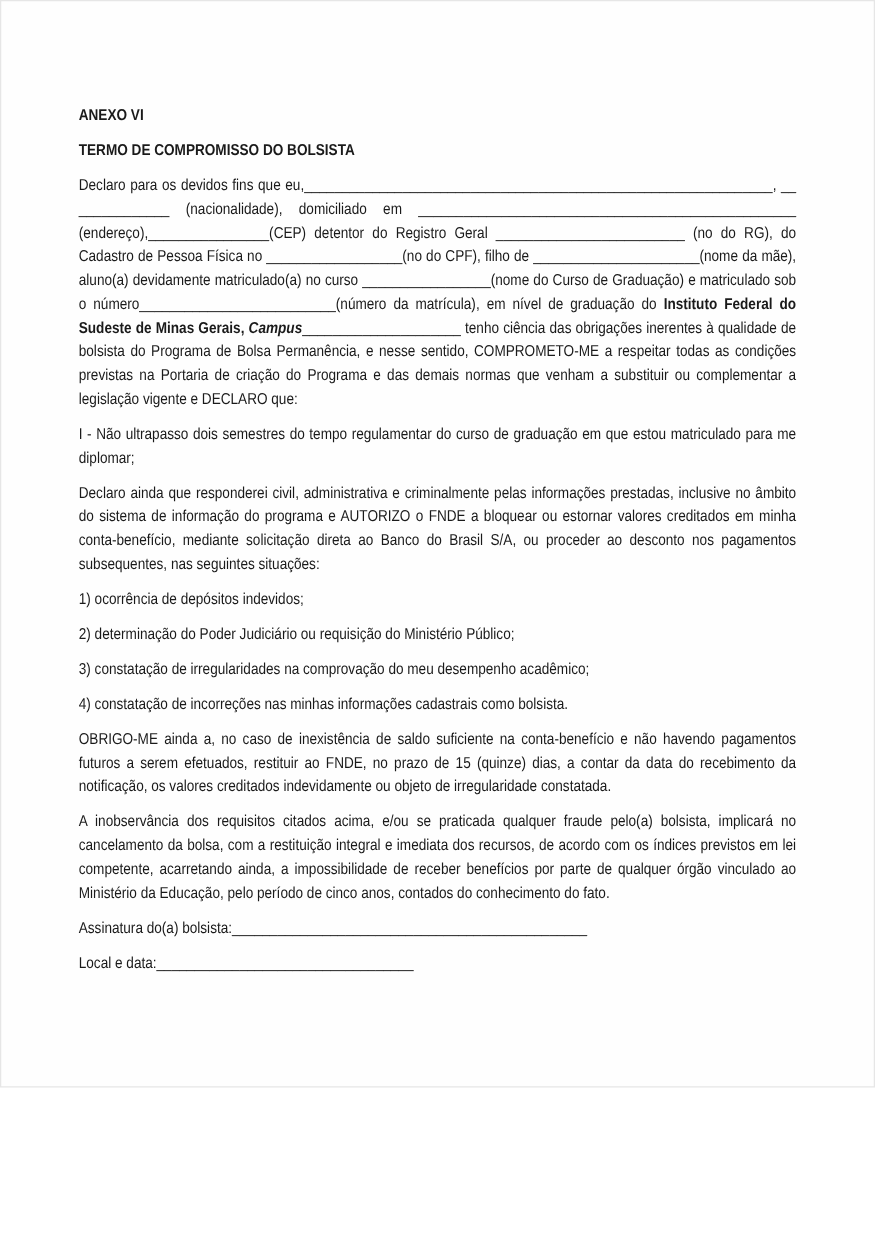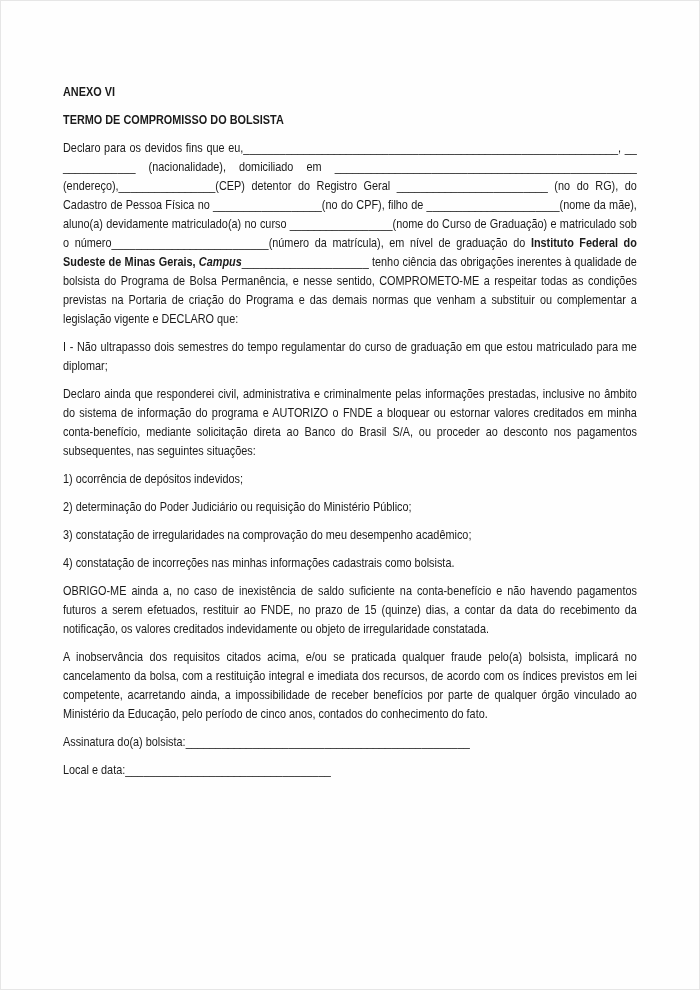--- a/index.html
+++ b/index.html
@@ -3,21 +3,21 @@
 <meta charset="utf-8">
 <style>
   html,body{margin:0;padding:0;}
   body{
     width:700px;height:990px;
     background:#ffffff;
     font-family:"Liberation Sans",sans-serif;
   }
   .page{
     position:relative;
-    width:700px;height:990px;
+    width:700px;height:870px;
     background:#fefefe;
     box-shadow:inset 0 0 0 1px #e6e6e6;
     overflow:hidden;
   }
   .content{
     position:absolute;
     left:63px;top:83px;
     width:665px;
     transform:scaleX(0.863);
     transform-origin:0 0;

